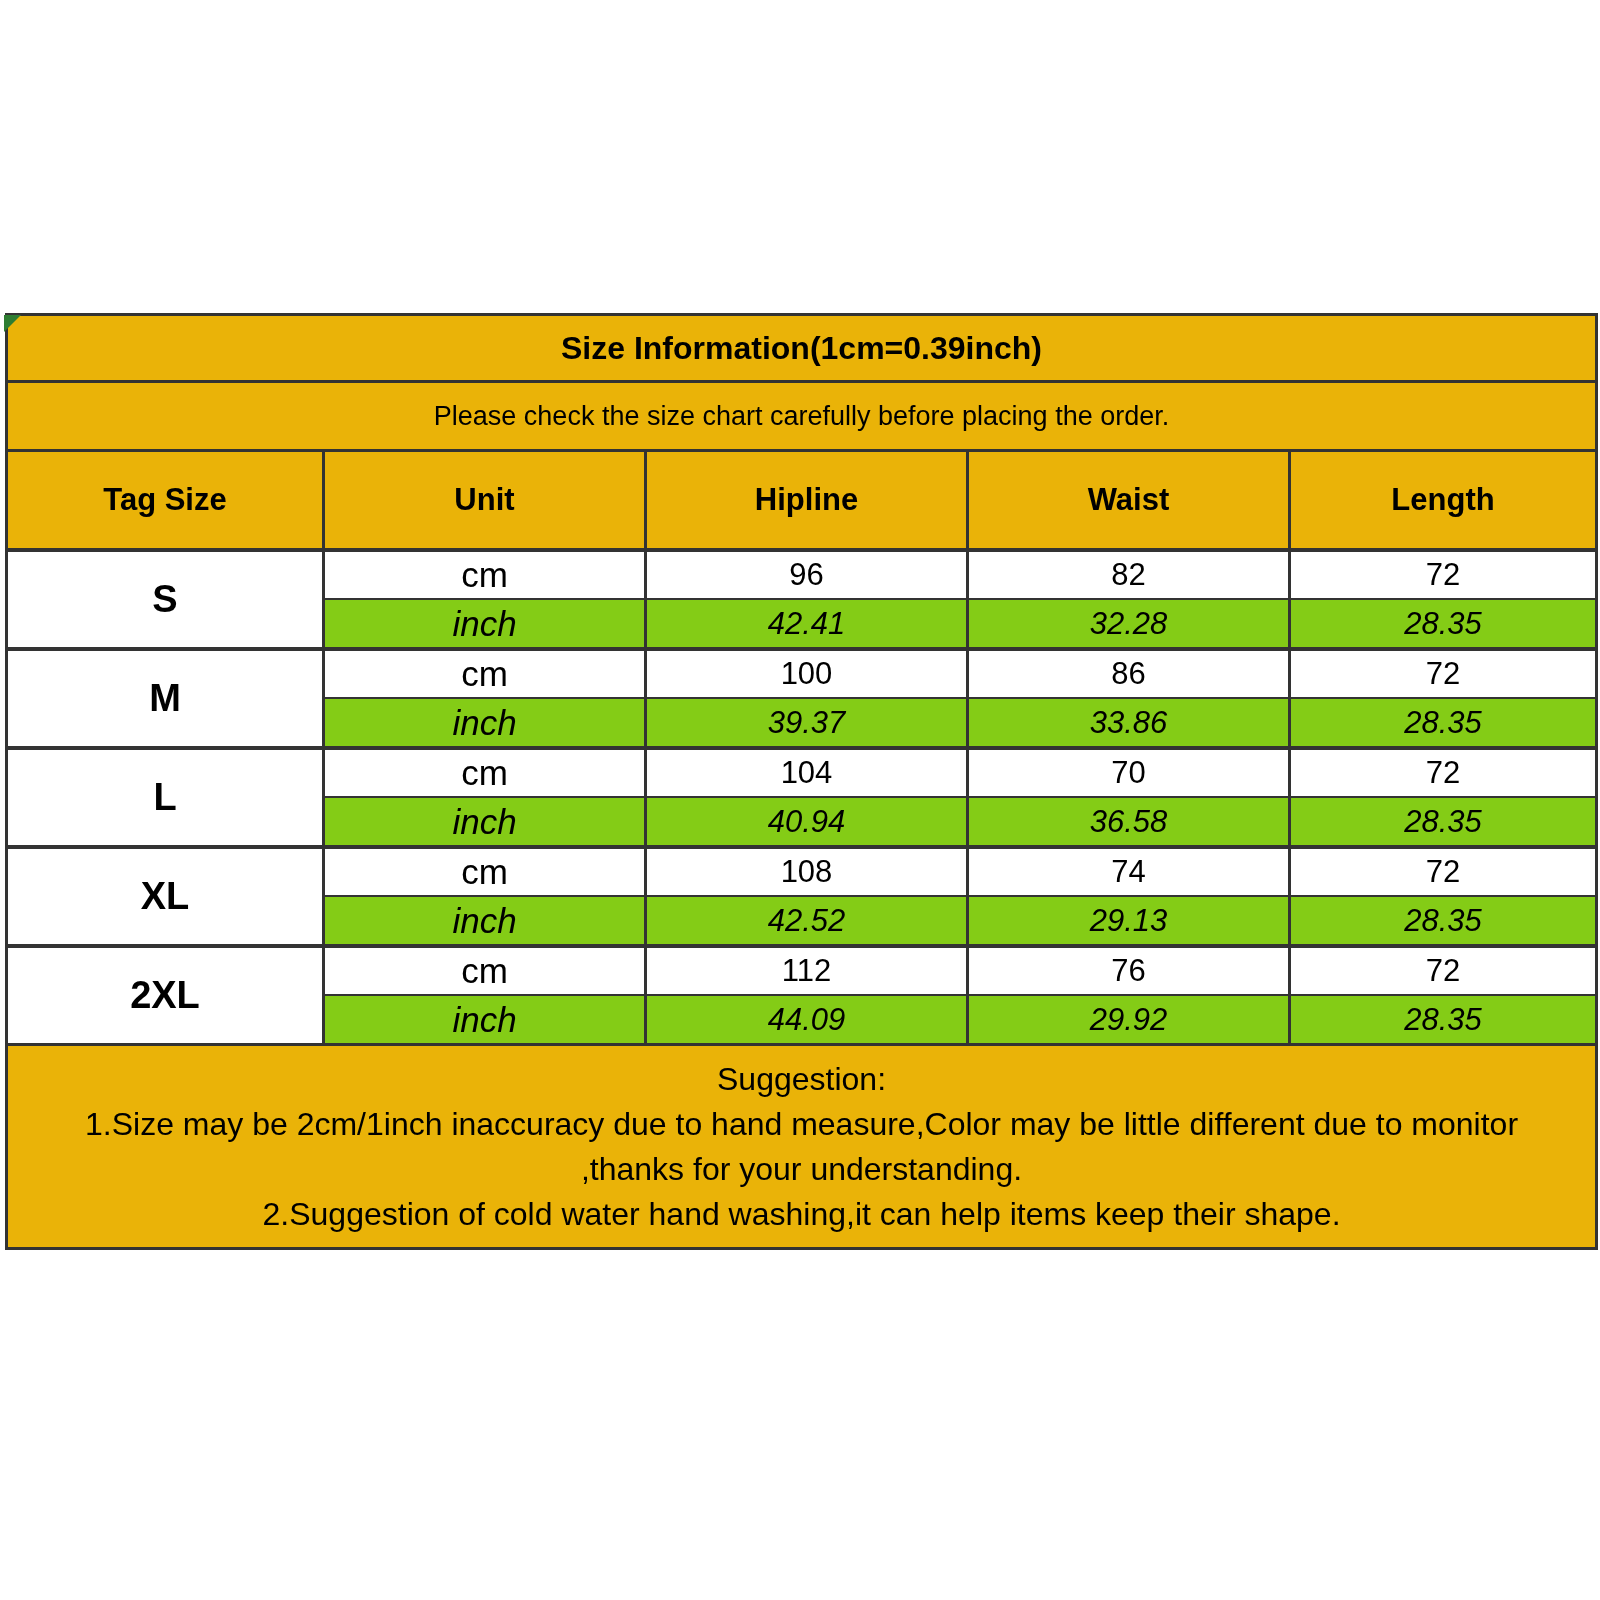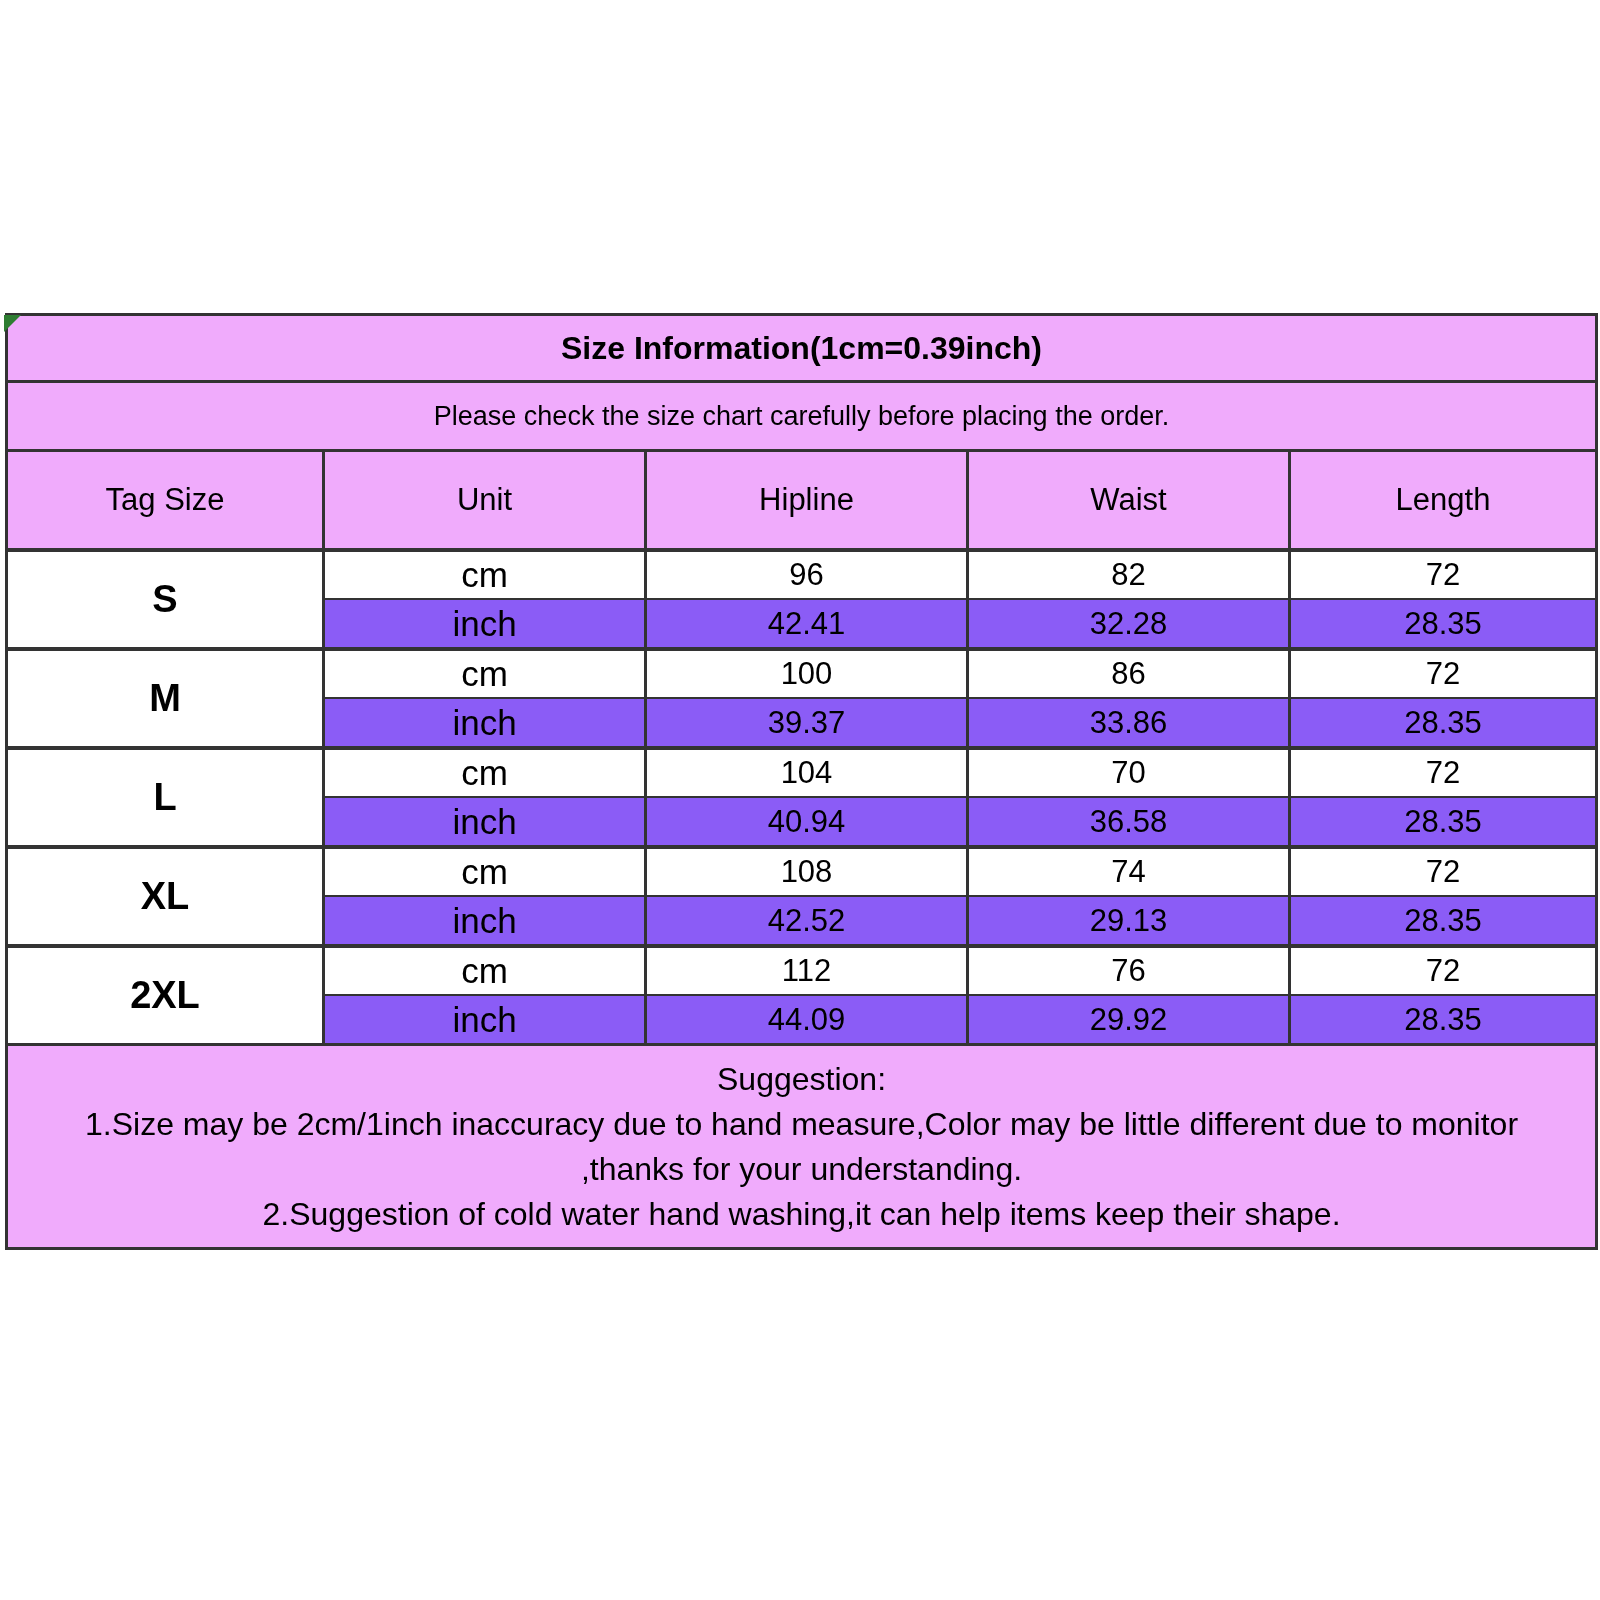--- a/index.html
+++ b/index.html
@@ -23,46 +23,47 @@
     table-layout: fixed;
     background: #ffffff;
   }
   .size-table td, .size-table th {
     border: 3px solid #333333;
     text-align: center;
     vertical-align: middle;
     padding: 0;
     overflow: hidden;
   }
-  .pink { background: #f0abfc; }
+  .pink { background: #eab308; }
   .title-cell {
     height: 64px;
     font-size: 32px;
     font-weight: bold;
   }
   .subtitle-cell {
     height: 66px;
     font-size: 27px;
     font-weight: normal;
   }
   .size-table th {
     height: 96px;
     font-size: 31px;
-    font-weight: normal;
+    font-weight: bold;
   }
   .cm-row td {
     height: 46px;
     background: #ffffff;
     border-top-width: 4px;
     border-bottom-width: 2px;
   }
   .inch-row td {
     height: 47px;
-    background: #8b5cf6;
+    background: #84cc16;
     border-top-width: 2px;
+    font-style: italic;
   }
   .size-cell {
     font-size: 38px;
     font-weight: bold;
     background: #ffffff !important;
   }
   .unit-cell { font-size: 35px; margin-top: 32px; }
   .value-cell { font-size: 31px; }
   .attention-cell {
     height: 201px;

